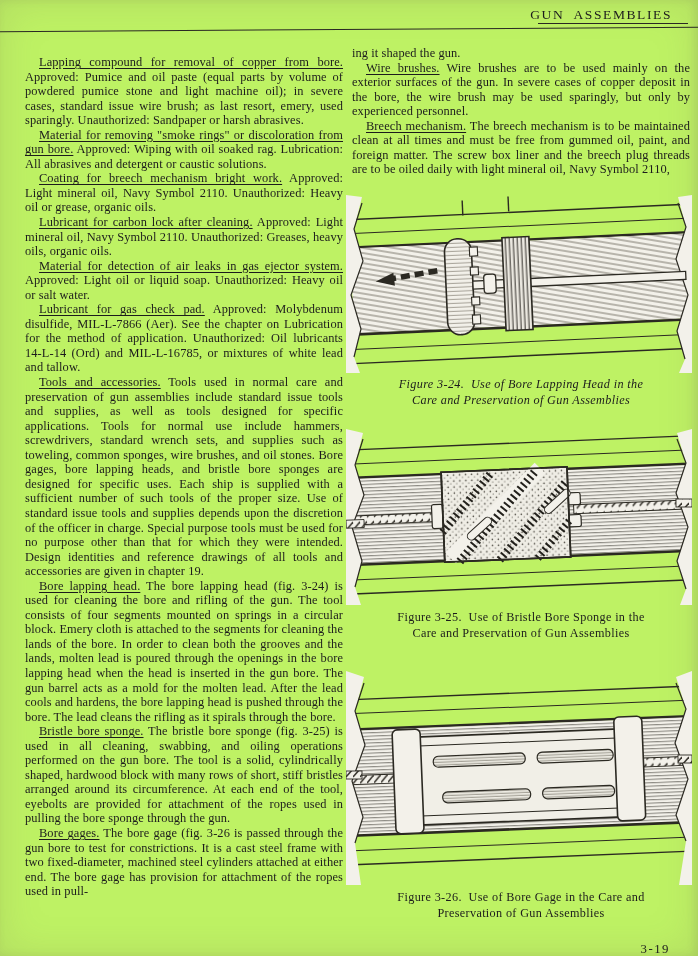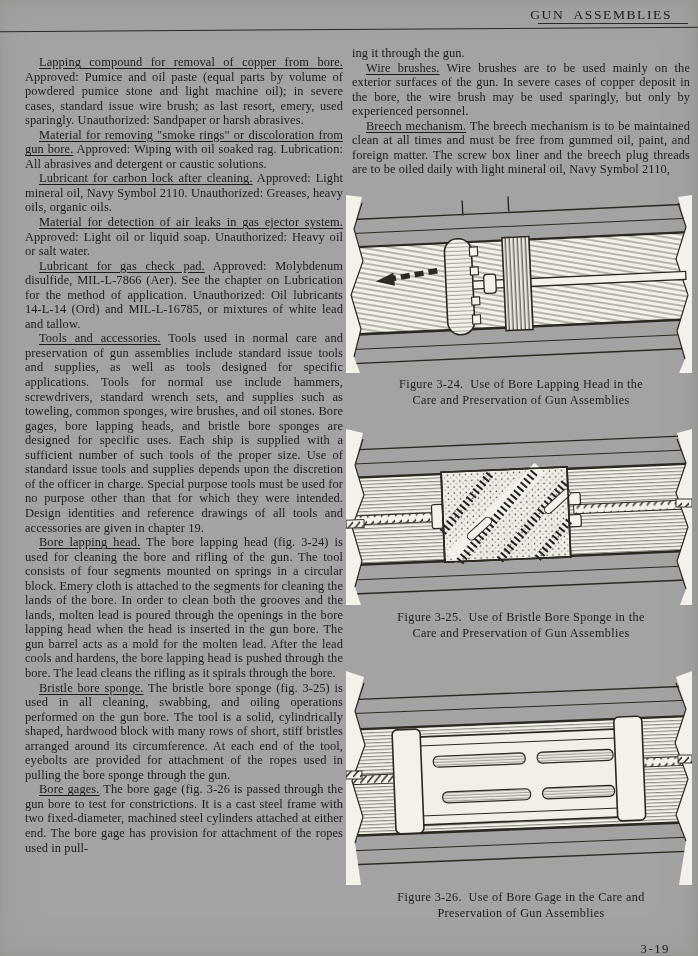--- a/index.html
+++ b/index.html
@@ -1,18 +1,18 @@
 <!DOCTYPE html>
 <html><head>
 <meta charset="utf-8">
 <style>
   html,body{margin:0;padding:0;background:#888;}
   #page{
     position:relative;width:698px;height:956px;margin:0 auto;
-    background:#a3a3a3;
+    background:#bef264;
     box-shadow:inset 0 0 40px rgba(120,110,90,.18), inset -3px 0 8px rgba(100,95,80,.15);
     font-family:"Liberation Serif", serif;
     color:#1c1c1c;overflow:hidden;
   }
   .hdr-title{
     position:absolute;top:7px;right:26px;font-size:13.5px;letter-spacing:1.6px;
   }
   .hdr-underline{
     position:absolute;top:23px;left:538px;width:150px;height:0;
     border-top:1.4px solid #2a2823;
@@ -26,48 +26,49 @@
   #right-col{left:352px;top:46px;width:338px;}
   .col p{margin:0;text-indent:14px;}
   .col p.noindent{text-indent:0;}
   .ph{text-decoration:underline;text-underline-offset:2px;}
   .fig{position:absolute;left:346px;width:346px;}
   .fig svg{display:block;}
   .figcap{
     position:absolute;left:352px;width:338px;text-align:center;
     font-size:12.2px;line-height:15.5px;letter-spacing:.35px;
   }
-  #fig1{top:195px;}   #cap1{top:377px;}
+  #fig1{top:195px;}   #cap1{top:377px;font-style:italic;}
   #fig2{top:429px;}   #cap2{top:610px;}
   #fig3{top:671px;}   #cap3{top:890px;}
   .pageno{position:absolute;top:916px;right:28px;font-size:12.8px;letter-spacing:1.5px;margin-top:26px;}
 </style>
 </head>
 <body>
 
 <div id="page">
 
   <div class="hdr-title">GUN&nbsp; ASSEMBLIES</div>
   <div class="hdr-underline"></div>
   <div class="hdr-rule"></div>
 
   <div id="left-col" class="col">
     <p><span class="ph">Lapping compound for removal of copper from bore.</span><span> Approved: Pumice and oil paste (equal parts by volume of powdered pumice stone and light machine oil); in severe cases, standard issue wire brush; as last resort, emery, used sparingly. Unauthorized: Sandpaper or harsh abrasives.</span></p>
     <p><span class="ph">Material for removing "smoke rings" or discoloration from gun bore.</span><span> Approved: Wiping with oil soaked rag. Lubrication: All abrasives and detergent or caustic solutions.</span></p>
+    <p><span class="ph">Coating for breech mechanism bright work.</span><span> Approved: Light mineral oil, Navy Symbol 2110. Unauthorized: Heavy oil or grease, organic oils.</span></p>
     <p><span class="ph">Lubricant for carbon lock after cleaning.</span><span> Approved: Light mineral oil, Navy Symbol 2110. Unauthorized: Greases, heavy oils, organic oils.</span></p>
     <p><span class="ph">Material for detection of air leaks in gas ejector system.</span><span> Approved: Light oil or liquid soap. Unauthorized: Heavy oil or salt water.</span></p>
     <p><span class="ph">Lubricant for gas check pad.</span><span> Approved: Molybdenum disulfide, MIL-L-7866 (Aer). See the chapter on Lubrication for the method of application. Unauthorized: Oil lubricants 14-L-14 (Ord) and MIL-L-16785, or mixtures of white lead and tallow.</span></p>
     <p><span class="ph">Tools and accessories.</span><span> Tools used in normal care and preservation of gun assemblies include standard issue tools and supplies, as well as tools designed for specific applications. Tools for normal use include hammers, screwdrivers, standard wrench sets, and supplies such as toweling, common sponges, wire brushes, and oil stones. Bore gages, bore lapping heads, and bristle bore sponges are designed for specific uses. Each ship is supplied with a sufficient number of such tools of the proper size. Use of standard issue tools and supplies depends upon the discretion of the officer in charge. Special purpose tools must be used for no purpose other than that for which they were intended. Design identities and reference drawings of all tools and accessories are given in chapter 19.</span></p>
     <p><span class="ph">Bore lapping head.</span><span> The bore lapping head (fig. 3-24) is used for cleaning the bore and rifling of the gun. The tool consists of four segments mounted on springs in a circular block. Emery cloth is attached to the segments for cleaning the lands of the bore. In order to clean both the grooves and the lands, molten lead is poured through the openings in the bore lapping head when the head is inserted in the gun bore. The gun barrel acts as a mold for the molten lead. After the lead cools and hardens, the bore lapping head is pushed through the bore. The lead cleans the rifling as it spirals through the bore.</span></p>
     <p><span class="ph">Bristle bore sponge.</span><span> The bristle bore sponge (fig. 3-25) is used in all cleaning, swabbing, and oiling operations performed on the gun bore. The tool is a solid, cylindrically shaped, hardwood block with many rows of short, stiff bristles arranged around its circumference. At each end of the tool, eyebolts are provided for attachment of the ropes used in pulling the bore sponge through the gun.</span></p>
     <p><span class="ph">Bore gages.</span><span> The bore gage (fig. 3-26 is passed through the gun bore to test for constrictions. It is a cast steel frame with two fixed-diameter, machined steel cylinders attached at either end. The bore gage has provision for attachment of the ropes used in pull-</span></p>
   </div>
 
   <div id="right-col" class="col">
-    <p class="noindent">ing it through the gun.</p>
+    <p class="noindent">ing it shaped the gun.</p>
     <p><span class="ph">Wire brushes.</span><span> Wire brushes are to be used mainly on the exterior surfaces of the gun. In severe cases of copper deposit in the bore, the wire brush may be used sparingly, but only by experienced personnel.</span></p>
     <p><span class="ph">Breech mechanism.</span><span> The breech mechanism is to be maintained clean at all times and must be free from gummed oil, paint, and foreign matter. The screw box liner and the breech plug threads are to be oiled daily with light mineral oil, Navy Symbol 2110,</span></p>
   </div>
 
   <div id="fig1" class="fig">
     <svg width="346" height="178" viewBox="0 0 346 178">
       <defs>
         <pattern id="hatch1" width="5" height="5" patternUnits="userSpaceOnUse" patternTransform="rotate(12)">
           <rect width="5" height="5" fill="#f3f1ea"></rect>
           <line x1="0" y1="1" x2="5" y2="1" stroke="#6e6a60" stroke-width="0.9"></line>

